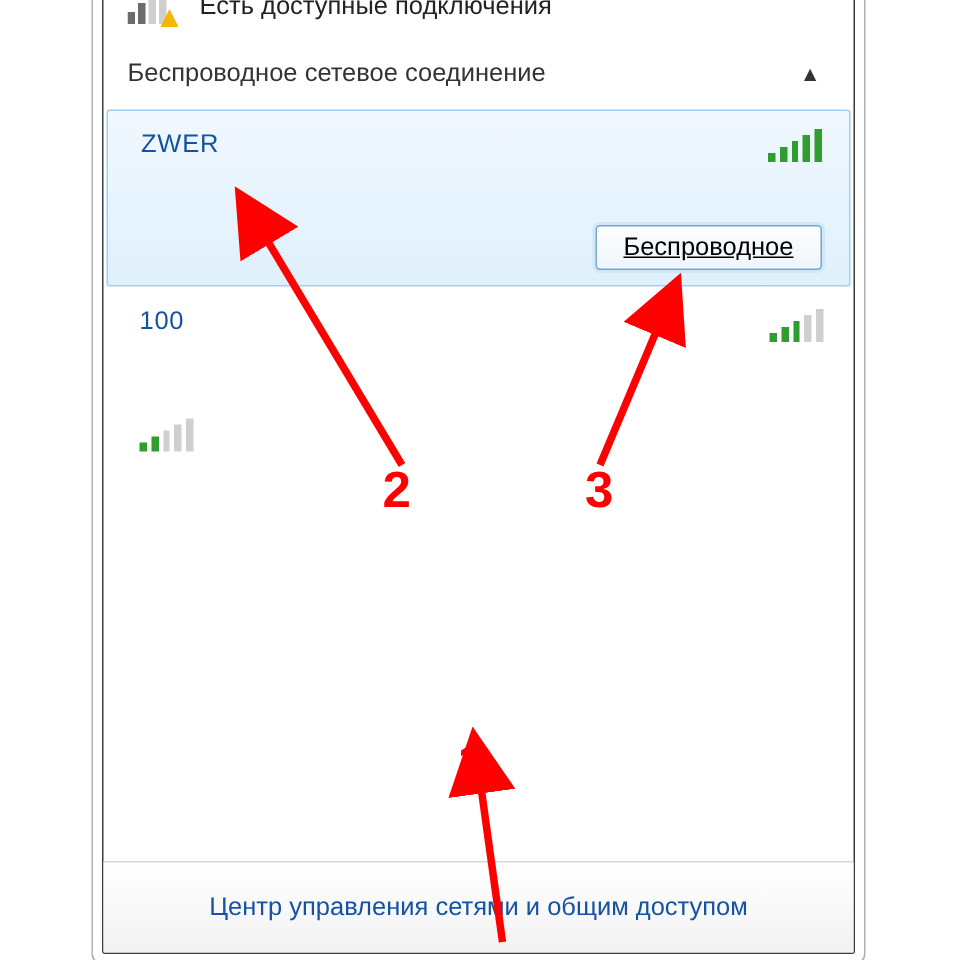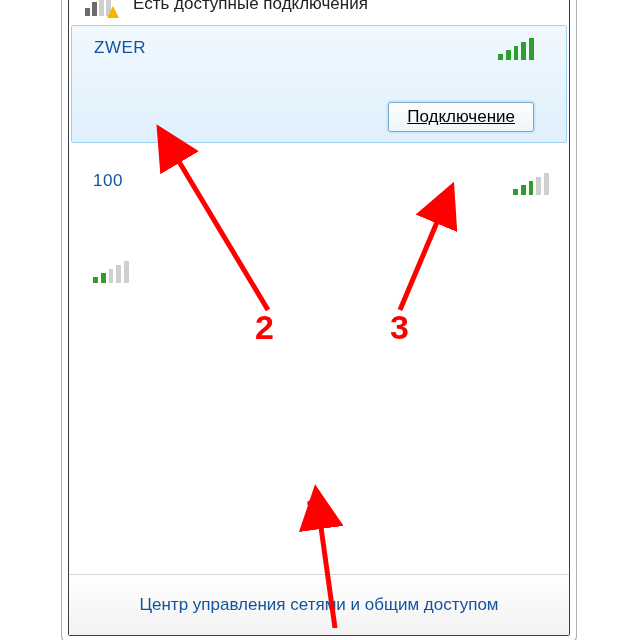--- a/index.html
+++ b/index.html
@@ -11,24 +11,24 @@
 
   .row { display:flex; align-items:center; padding:6px 16px; }
 
   .header { height:30px; color:#222; }
   .net-icon { width:34px; height:28px; margin-right:14px; display:inline-block; }
 
   .section { height:36px; color:#333; justify-content:space-between; }
   .chevron { font-size:14px; color:#333; margin-right:6px; }
 
   .list { }
-  .item { height:50px; padding:28px 20px 10px 24px; display:flex; align-items:flex-start;
+  .item { height:50px; padding:13px 20px 10px 24px; display:flex; align-items:flex-start;
           justify-content:space-between; color:#1453a3; cursor:pointer; }
   .item.selected { background:linear-gradient(#f1f8fe,#dff0fc); border:1px solid #9fd1f3;
-                   height:96px; border-radius:2px; margin:0 2px; padding:10px 32px 10px 22px;
+                   height:96px; border-radius:2px; margin:0 2px; padding:10px 18px 10px 22px;
                    flex-direction:column; }
   .item.selected .topline { display:flex; width:100%; justify-content:space-between; align-items:center; }
   .item .name { letter-spacing:.5px; }
 
   .sig { width:36px; height:24px; display:flex; align-items:flex-end; gap:3px; }
   .sig span { width:5px; background:#cfcfcf; }
   .sig .on { background:#2f9e2f; }
   .b1{height:6px}.b2{height:10px}.b3{height:14px}.b4{height:18px}.b5{height:22px}
 
   .connect-row { align-self:flex-end; margin-top:18px; }
@@ -55,36 +55,40 @@
         <rect x="0" y="18" width="5" height="8" fill="#6b6b6b"></rect>
         <rect x="7" y="12" width="5" height="14" fill="#6b6b6b"></rect>
         <rect x="14" y="6" width="5" height="20" fill="#cfcfcf"></rect>
         <rect x="21" y="0" width="5" height="26" fill="#cfcfcf"></rect>
         <polygon points="22,28 28,16 34,28" fill="#f7b500"></polygon>
       </svg>
     </span>
     <span>Есть доступные подключения</span>
   </div>
 
+  <div class="row section">
+    <span>Беспроводное сетевое соединение</span>
+    <span class="chevron">▲</span>
+  </div>
 
   <div class="list">
 
     <div class="item selected">
       <div class="topline">
         <span class="name">ZWER</span>
         <span class="sig">
           <span class="b1 on"></span>
             <span class="b2 on"></span>
             <span class="b3 on"></span>
             <span class="b4 on"></span>
             <span class="b5 on"></span>
         </span>
       </div>
       <div class="connect-row">
-        <button class="connect-btn">Подключение</button>
+        <button class="connect-btn">Беспроводное</button>
       </div>
     </div>
 
     <div class="item">
       <span class="name">100</span>
       <span class="sig">
         <span class="b1 on"></span>
           <span class="b2 on"></span>
           <span class="b3 on"></span>
           <span class="b4"></span>

